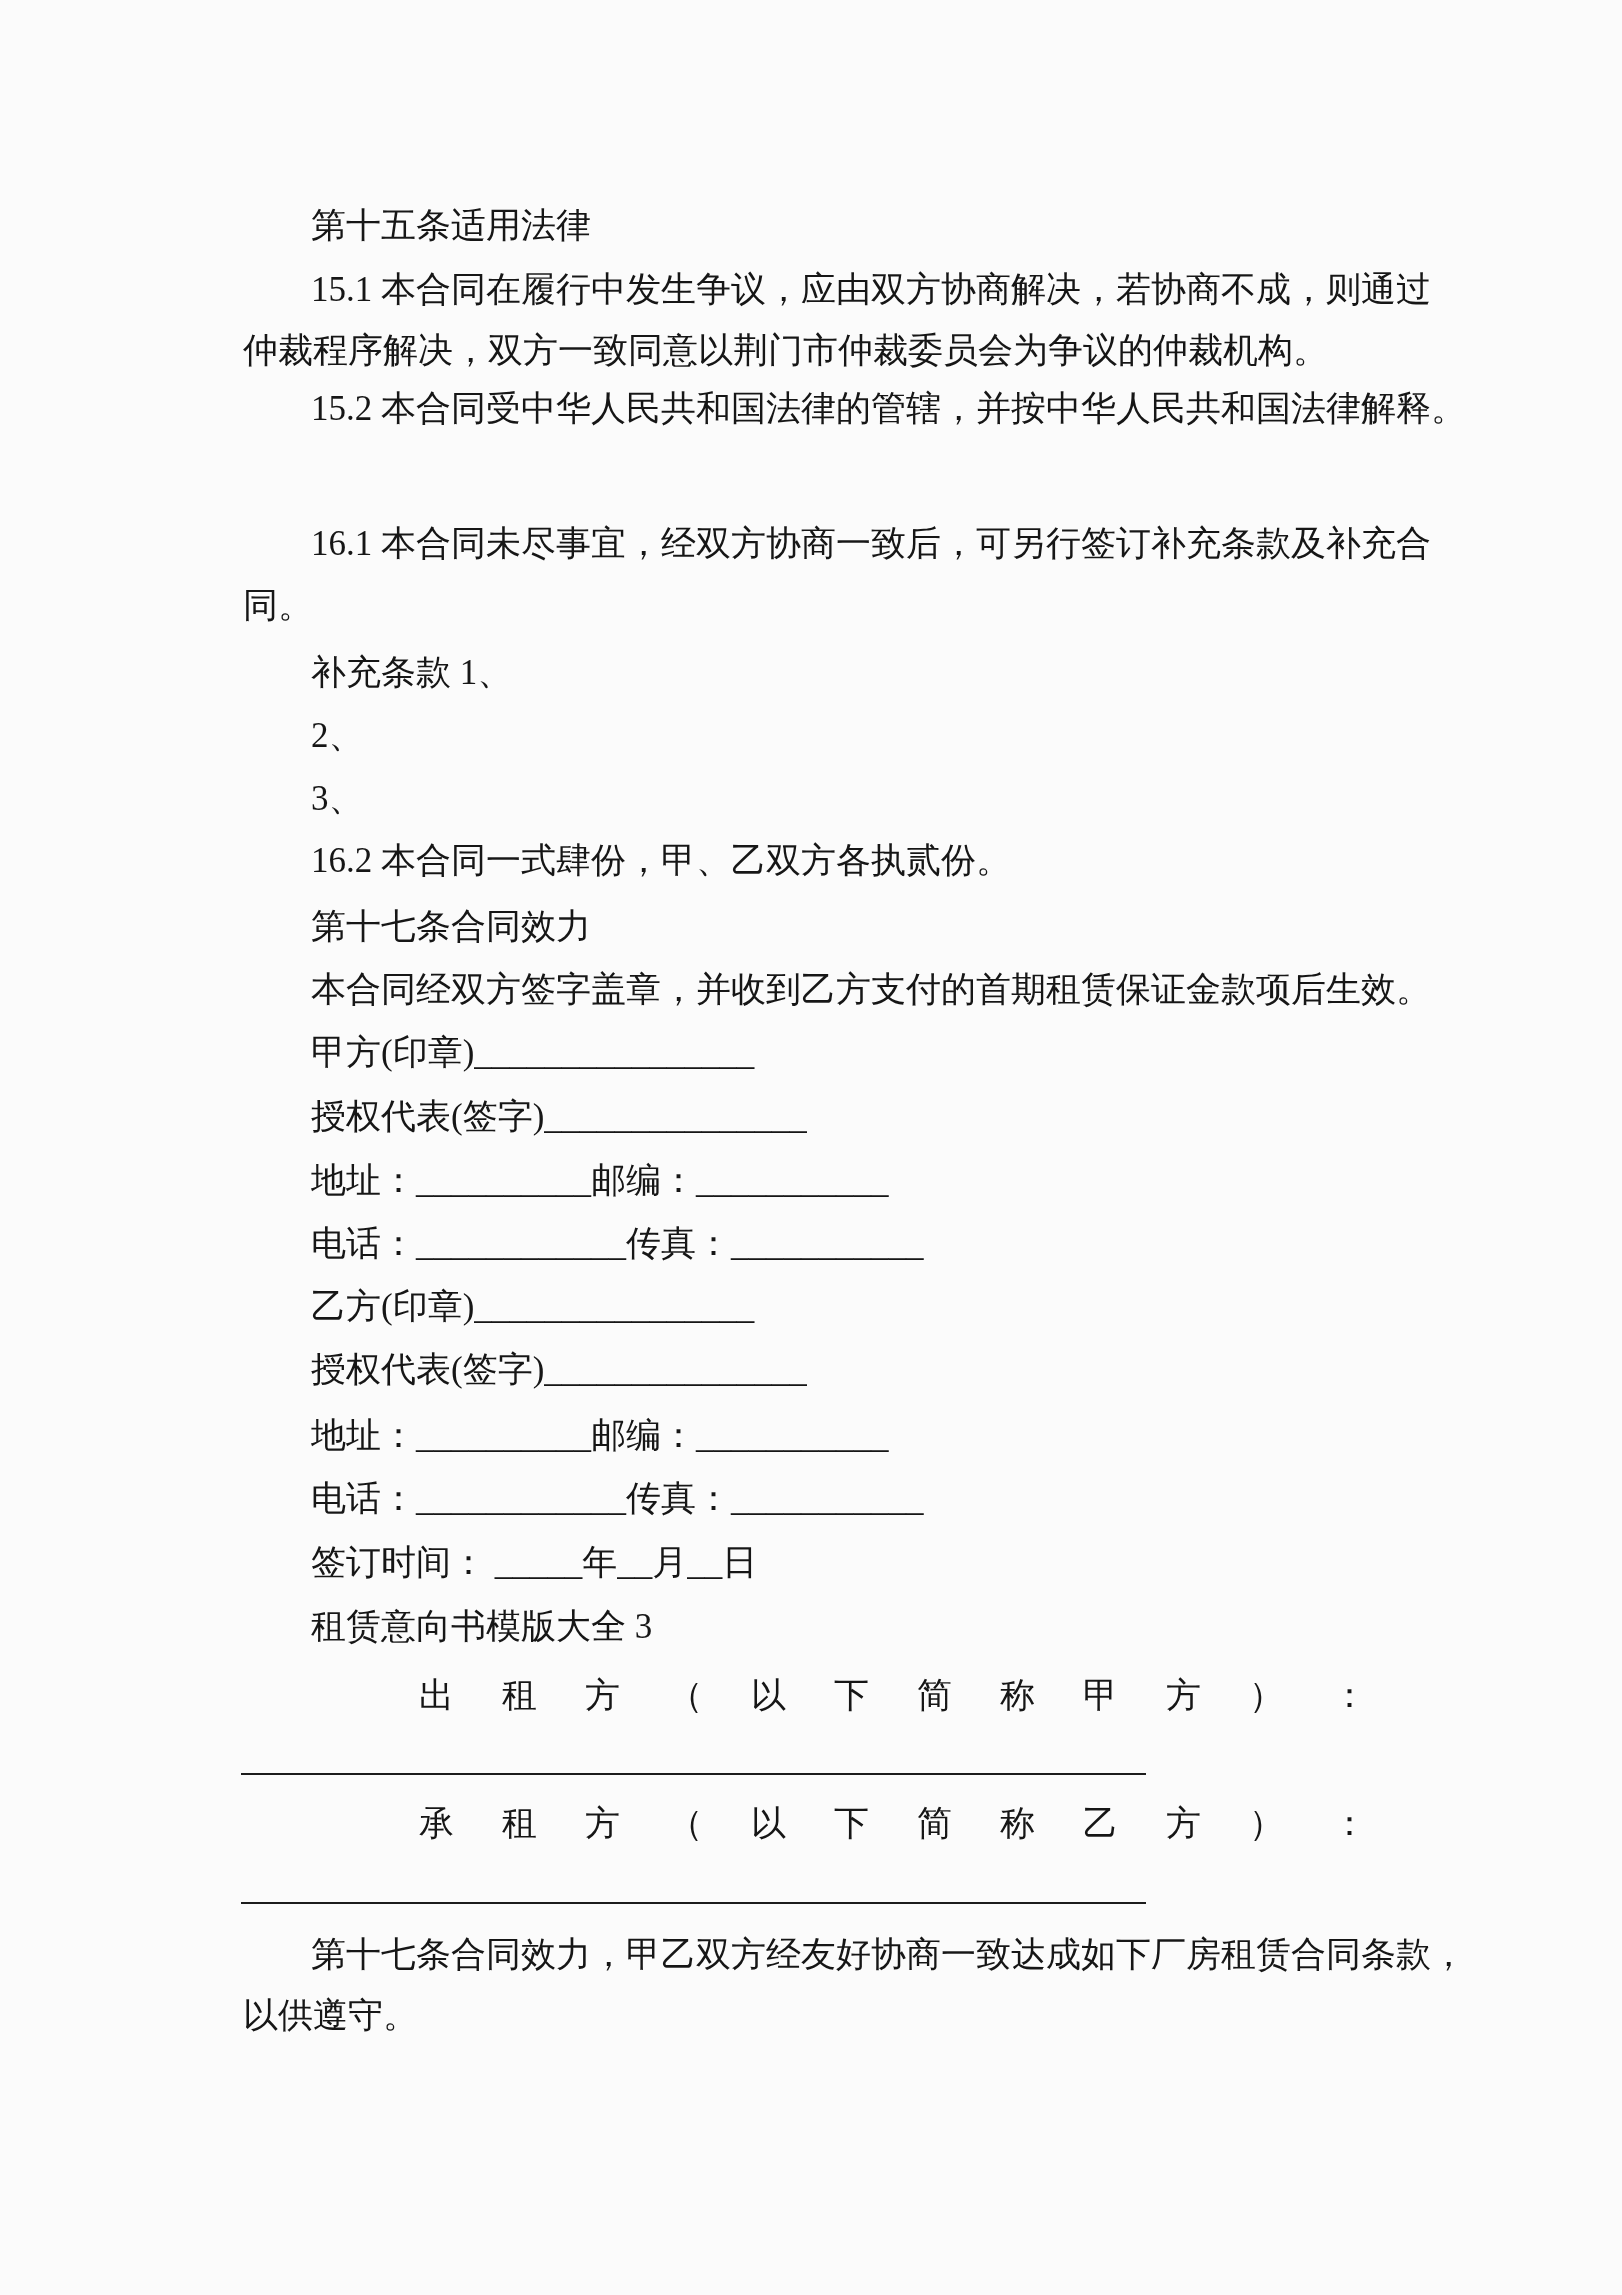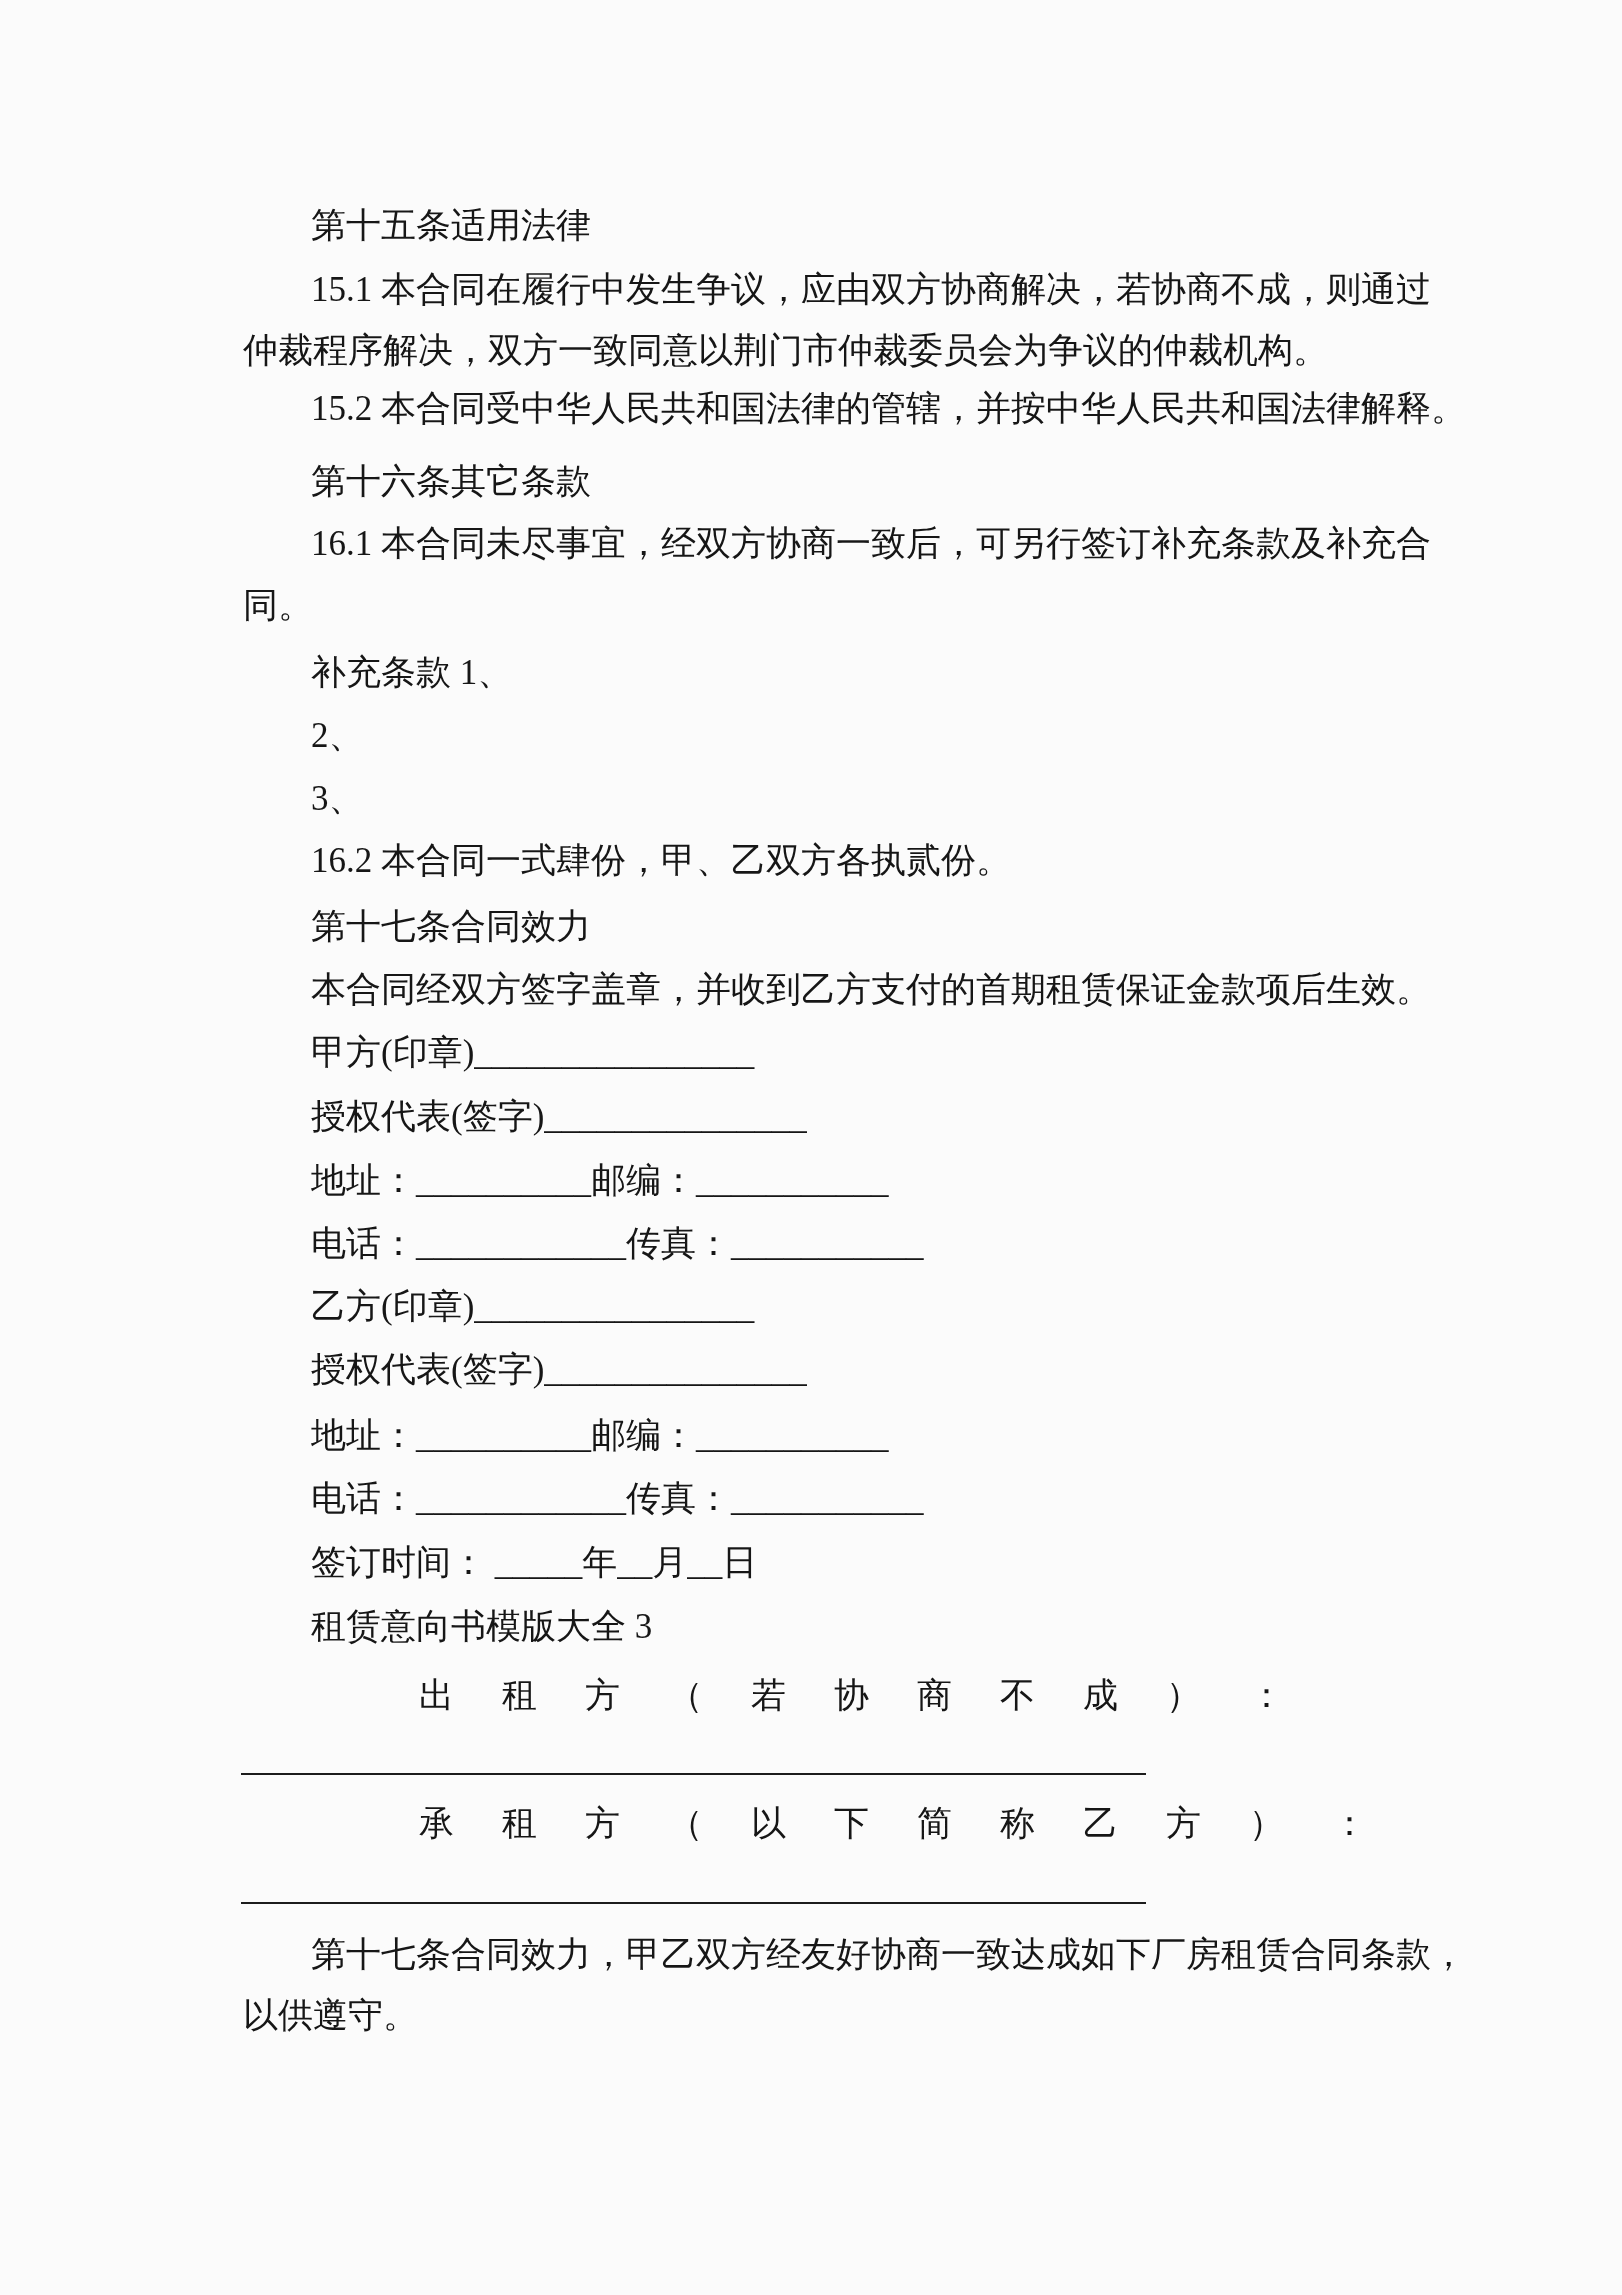--- a/index.html
+++ b/index.html
@@ -35,21 +35,20 @@
 </head>
 <body>
 
 <div class="page">
 
   <div class="ln i" style="top:195px">第十五条适用法律</div>
   <div class="ln i" style="top:259px">15.1 本合同在履行中发生争议，应由双方协商解决，若协商不成，则通过</div>
   <div class="ln m" style="top:320px">仲裁程序解决，双方一致同意以荆门市仲裁委员会为争议的仲裁机构。</div>
   <div class="ln i" style="top:378px">15.2 本合同受中华人民共和国法律的管辖，并按中华人民共和国法律解释。</div>
 
-  <div class="ln i" style="top:451px">第十六条其它条款</div>
   <div class="ln i" style="top:513px">16.1 本合同未尽事宜，经双方协商一致后，可另行签订补充条款及补充合</div>
   <div class="ln m" style="top:575px">同。</div>
   <div class="ln i" style="top:642px">补充条款 1、</div>
   <div class="ln i" style="top:705px">2、</div>
   <div class="ln i" style="top:768px">3、</div>
   <div class="ln i" style="top:830px">16.2 本合同一式肆份，甲、乙双方各执贰份。</div>
 
   <div class="ln i" style="top:896px">第十七条合同效力</div>
   <div class="ln i" style="top:959px">本合同经双方签字盖章，并收到乙方支付的首期租赁保证金款项后生效。</div>
 
@@ -60,21 +59,21 @@
 
   <div class="ln i" style="top:1276px">乙方(印章)________________</div>
   <div class="ln i" style="top:1339px">授权代表(签字)_______________</div>
   <div class="ln i" style="top:1405px">地址：__________邮编：___________</div>
   <div class="ln i" style="top:1468px">电话：____________传真：___________</div>
 
   <div class="ln i" style="top:1532px">签订时间： _____年__月__日</div>
 
   <div class="ln i" style="top:1596px">租赁意向书模版大全 3</div>
 
-  <div class="ln d" style="top:1665px">出租方（若协商不成）：</div>
+  <div class="ln d" style="top:1665px">出租方（以下简称甲方）：</div>
   <div class="rule" style="top:1773px"></div>
 
   <div class="ln d" style="top:1793px">承租方（以下简称乙方）：</div>
   <div class="rule" style="top:1902px"></div>
 
   <div class="ln i" style="top:1924px">第十七条合同效力，甲乙双方经友好协商一致达成如下厂房租赁合同条款，</div>
   <div class="ln m" style="top:1985px">以供遵守。</div>
 
 </div>
 

